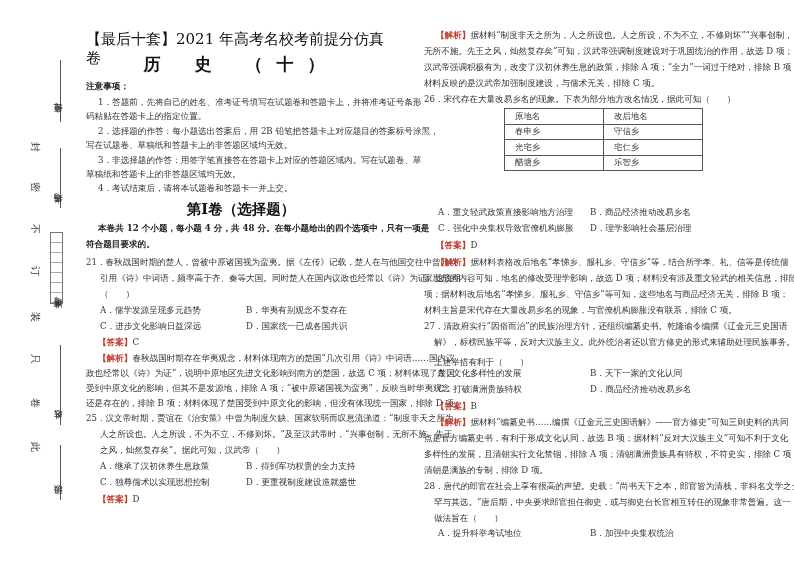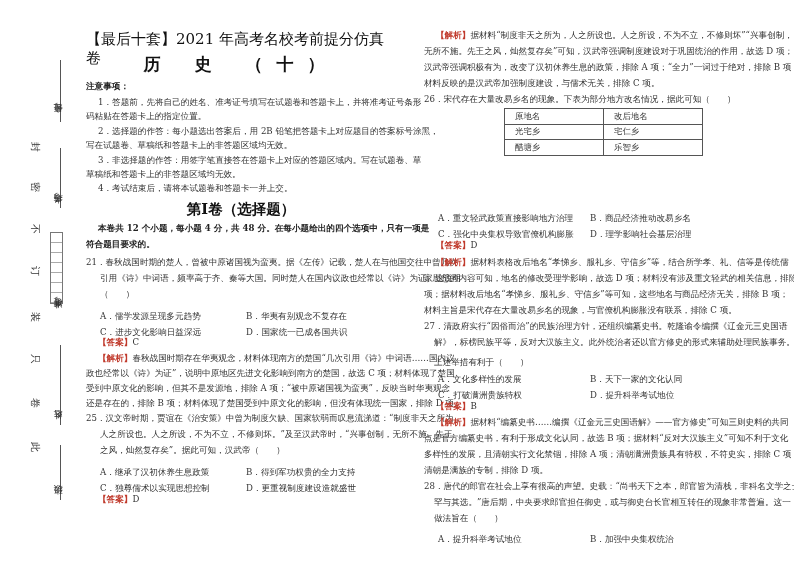--- a/index.html
+++ b/index.html
@@ -16,21 +16,21 @@
   
   .col { position:absolute; top:0; }
   .col-left { left:86px; width:310px; }
   .col-right { left:424px; width:330px; }
   .title { position:absolute; top:30px; left:0; width:310px; text-align:left; font-size:15px; color:#111; }
   .subject { position:absolute; top:53px; left:0; width:310px; text-align:center; font-size:17px; font-weight:bold; letter-spacing:14px; color:#111; }
   .p { position:absolute; font-size:8.6px; line-height:13px; color:#333; white-space:nowrap; }
   .b { font-weight:bold; color:#222; }
   .red { color:#c0392b; font-weight:bold; }
   .sec-title { position:absolute; left:0; width:310px; text-align:center; font-size:14.5px; font-weight:bold; color:#111; }
-  .opt { position:absolute; font-size:8.6px; color:#333; white-space:nowrap;margin-top:6px; }
+  .opt { position:absolute; font-size:8.6px; color:#333; white-space:nowrap; }
   table.names { position:absolute; left:80px; top:108px; border-collapse:collapse; font-size:8.4px; color:#333; }
   table.names td { border:1px solid #555; width:88px; height:14.5px; padding:0 0 0 10px; }
 </style>
 </head>
 <body>
 
 <div class="page">
 
   <div class="binding">
     <span class="bind-word" style="left:30px;top:140px">封</span>
@@ -109,20 +109,24 @@
     <div class="p" style="top:77px;left:0">材料反映的是汉武帝加强制度建设，与儒术无关，排除 C 项。</div>
 
     <div class="p" style="top:93px;left:0">26．宋代存在大量改易乡名的现象。下表为部分地方改名情况，据此可知（　　）</div>
     <table class="names">
       <tbody>
           <tr>
         <td>原地名</td>
         <td>改后地名</td>
       </tr>
       <tr>
+        <td>春申乡</td>
+        <td>守信乡</td>
+      </tr>
+      <tr>
         <td>光宅乡</td>
         <td>宅仁乡</td>
       </tr>
       <tr>
         <td>醋塘乡</td>
         <td>乐智乡</td>
       </tr>
     </tbody>
       </table>
     <div class="opt" style="top:207px;left:14px">A．重文轻武政策直接影响地方治理</div>
@@ -134,21 +138,21 @@
     <div class="p" style="top:272px;left:0">家思想的内容可知，地名的修改受理学影响，故选 D 项；材料没有涉及重文轻武的相关信息，排除 A</div>
     <div class="p" style="top:288px;left:0">项；据材料改后地名“孝悌乡、服礼乡、守信乡”等可知，这些地名与商品经济无关，排除 B 项；</div>
     <div class="p" style="top:304px;left:0">材料主旨是宋代存在大量改易乡名的现象，与官僚机构膨胀没有联系，排除 C 项。</div>
 
     <div class="p" style="top:320px;left:0">27．清政府实行“因俗而治”的民族治理方针，还组织编纂史书。乾隆谕令编撰《辽金元三史国语</div>
     <div class="p" style="top:336px;left:10px">解》，标榜民族平等，反对大汉族主义。此外统治者还以官方修史的形式来辅助处理民族事务。</div>
     <div class="p" style="top:356px;left:10px">上述举措有利于（　　）</div>
     <div class="opt" style="top:368px;left:14px">A．文化多样性的发展</div>
     <div class="opt" style="top:368px;left:166px">B．天下一家的文化认同</div>
     <div class="opt" style="top:384px;left:14px">C．打破满洲贵族特权</div>
-    <div class="opt" style="top:384px;left:166px">D．提升科举考试地位</div>
+    <div class="opt" style="top:384px;left:166px">D．商品经济推动改易乡名</div>
     <div class="p" style="top:400px;left:12px"><span class="red">【答案】</span><span>B</span></div>
     <div class="p" style="top:416px;left:12px"><span class="red">【解析】</span><span>据材料“编纂史书……编撰《辽金元三史国语解》——官方修史”可知三则史料的共同</span></div>
     <div class="p" style="top:432px;left:0">点是官方编纂史书，有利于形成文化认同，故选 B 项；据材料“反对大汉族主义”可知不利于文化</div>
     <div class="p" style="top:448px;left:0">多样性的发展，且清朝实行文化禁锢，排除 A 项；清朝满洲贵族具有特权，不符史实，排除 C 项；</div>
     <div class="p" style="top:464px;left:0">清朝是满族的专制，排除 D 项。</div>
 
     <div class="p" style="top:480px;left:0">28．唐代的郎官在社会上享有很高的声望。史载：“尚书天下之本，郎官皆为清栈，非科名文学之士，</div>
     <div class="p" style="top:496px;left:10px">罕与其选。”唐后期，中央要求郎官担任御史，或与御史台长官相互转任的现象非常普遍。这一</div>
     <div class="p" style="top:512px;left:10px">做法旨在（　　）</div>
     <div class="opt" style="top:528px;left:14px">A．提升科举考试地位</div>

